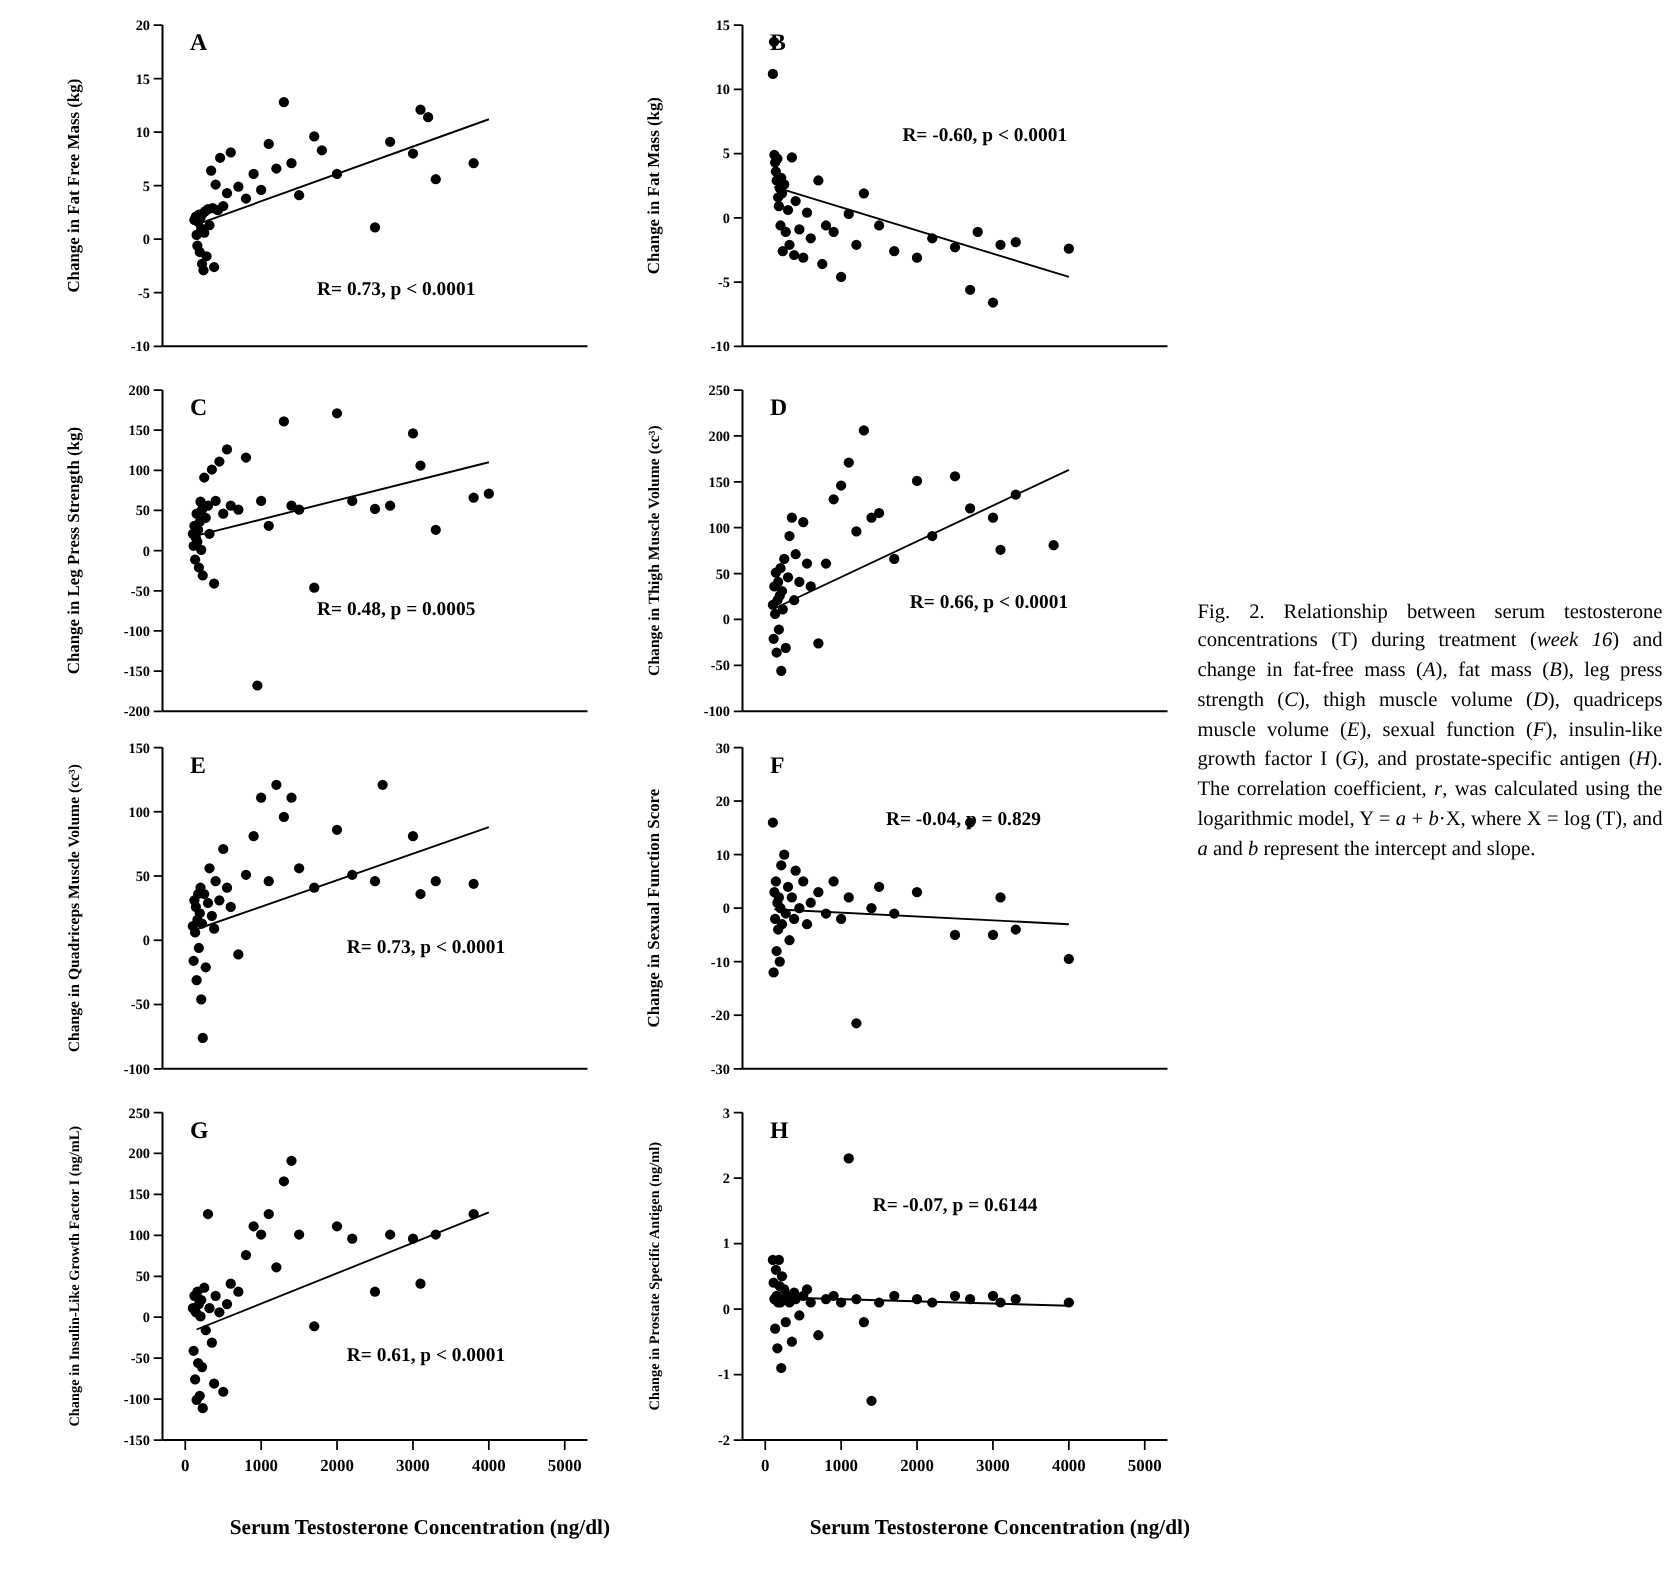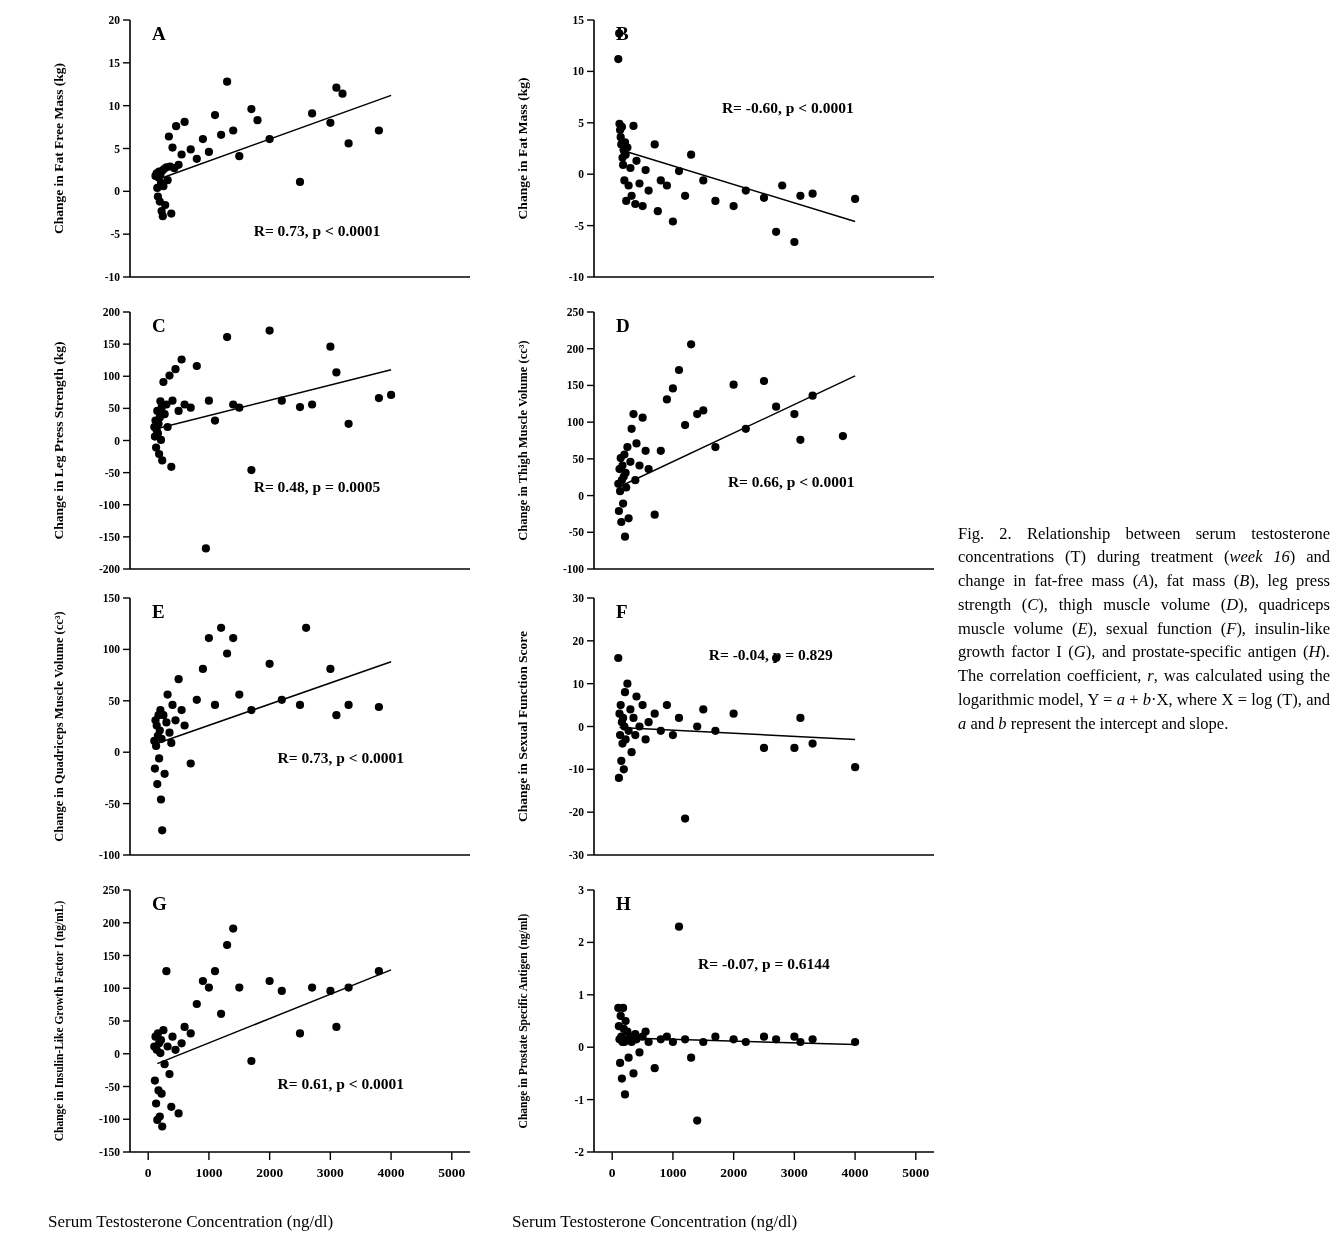--- a/index.html
+++ b/index.html
@@ -7,24 +7,24 @@
   .figure{position:relative;width:1331px;height:1260px;background:#fff;overflow:hidden;}
   .panel{position:absolute;width:440px;}
   .pos-a{left:48px;top:6px;}
   .pos-b{left:512px;top:6px;}
   .pos-c{left:48px;top:298px;}
   .pos-d{left:512px;top:298px;}
   .pos-e{left:48px;top:584px;}
   .pos-f{left:512px;top:584px;}
   .pos-g{left:48px;top:876px;}
   .pos-h{left:512px;top:876px;}
-  .x-title{position:absolute;top:1212px;width:440px;text-align:left;font-weight:normal;font-size:17px;}
+  .x-title{position:absolute;top:1212px;width:440px;text-align:right;font-weight:bold;font-size:17px;}
   .x-title.left{left:48px;}
   .x-title.right{left:512px;}
-  .caption{position:absolute;left:958px;top:505px;width:372px;font-size:16.5px;line-height:23.8px;text-align:justify;}
+  .caption{position:absolute;left:958px;top:460px;width:372px;font-size:16.5px;line-height:23.8px;text-align:justify;}
   .caption i{font-style:italic;}
 </style>
 </head>
 <body>
 
 <div class="figure">
   <div class="panel pos-a"><svg width="440" height="287" viewBox="0 0 440 287">
         <text transform="translate(15 142.5) rotate(-90)" text-anchor="middle" font-family="Liberation Serif, serif" font-weight="bold" font-size="13.5">Change in Fat Free Mass (kg)</text>
         <line x1="82" y1="14" x2="82" y2="271" stroke="#000" stroke-width="1.6"></line>
         <line x1="82" y1="271" x2="422" y2="271" stroke="#000" stroke-width="1.6"></line>

